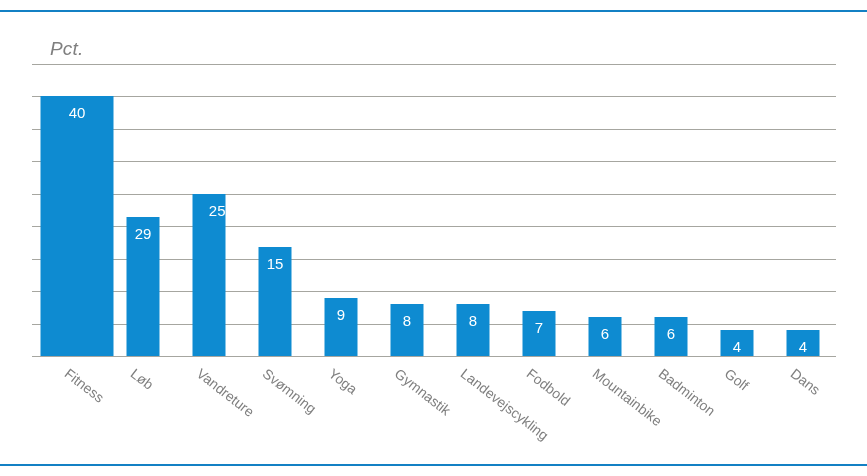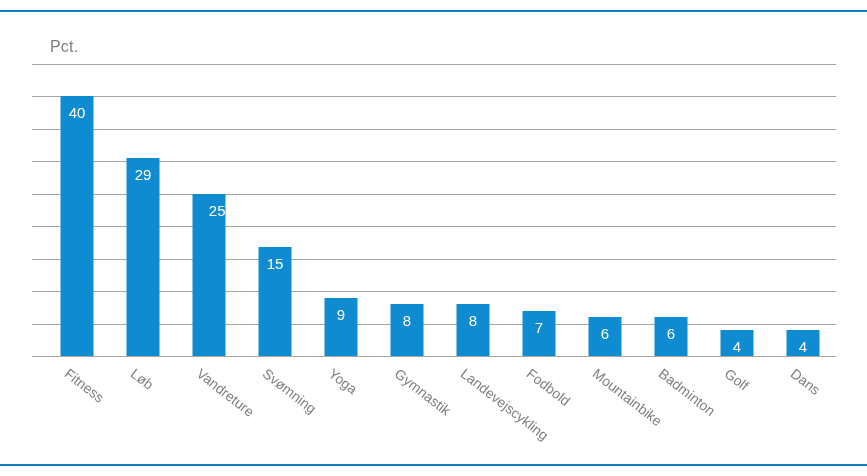--- a/index.html
+++ b/index.html
@@ -57,23 +57,24 @@
     width: 12px;
     height: 1px;
     background: #A6A6A0;
   }
 
   
   .axis-caption {
     position: absolute;
     left: 50px;
     top: 38px;
-    font-size: 16px;
+    font-size: 19px;
     color: #7F7F7F;
     letter-spacing: 0.2px;
+    font-style: italic;
   }
 
   
   .bars-layer {
     position: absolute;
     left: 0;
     top: 0;
     width: 792px;
     height: 292px;
   }
@@ -157,26 +158,26 @@
         <div class="gridline" style="top: 64.8889px; background: rgb(166, 166, 160);"></div>
         <div class="tickmark" style="top: 64.8889px; background: rgb(166, 166, 160);"></div>
         <div class="gridline" style="top: 32.4444px; background: rgb(166, 166, 160);"></div>
         <div class="tickmark" style="top: 32.4444px; background: rgb(166, 166, 160);"></div>
         <div class="gridline" style="top: 0px; background: rgb(166, 166, 160);"></div>
         <div class="tickmark" style="top: 0px; background: rgb(166, 166, 160);"></div>
       </div>
     <div id="ytick-labels"></div>
     <div class="bars-layer" id="bars-layer">
         <div class="bar-slot" style="left: 0px; width: 66px;">
-          <div class="bar" title="Fitness: 40" style="height: 259.556px; background: rgb(14, 139, 209);">
+          <div class="bar" title="Fitness: 40" style="height: 259.556px; background: rgb(14, 139, 209); padding-left: 40px;">
             <div class="bar-value" style="color: rgb(255, 255, 255);">40</div>
           </div>
         </div>
         <div class="bar-slot" style="left: 66px; width: 66px;">
-          <div class="bar" title="Løb: 29" style="height: 198px; background: rgb(14, 139, 209);">
+          <div class="bar" title="Løb: 29" style="height: 139px; background: rgb(14, 139, 209);">
             <div class="bar-value" style="color: rgb(255, 255, 255);">29</div>
           </div>
         </div>
         <div class="bar-slot" style="left: 132px; width: 66px;">
           <div class="bar" title="Vandreture: 25" style="height: 162.222px; background: rgb(14, 139, 209);">
             <div class="bar-value" style="color: rgb(255, 255, 255); text-align: right;">25</div>
           </div>
         </div>
         <div class="bar-slot" style="left: 198px; width: 66px;">
           <div class="bar" title="Svømning: 15" style="height: 109px; background: rgb(14, 139, 209);">

